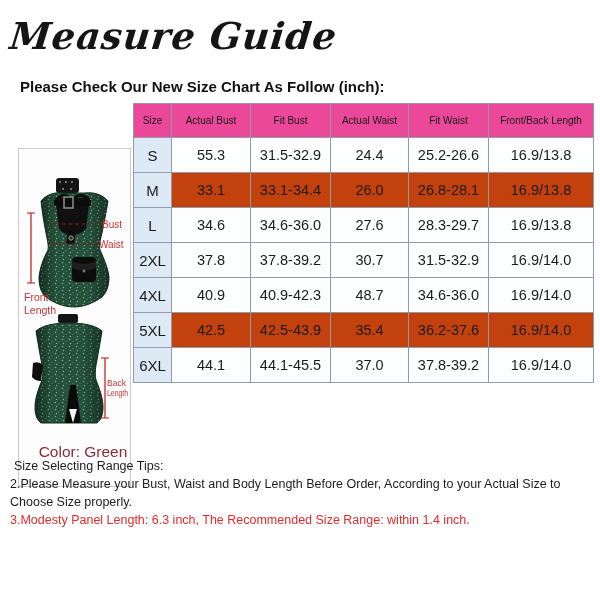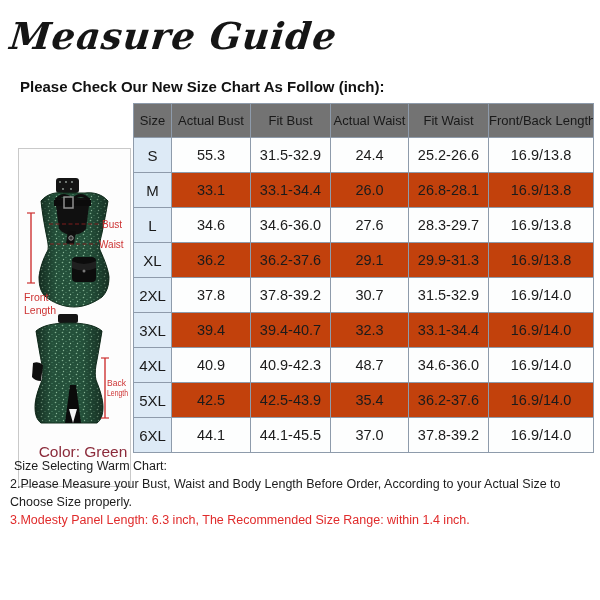--- a/index.html
+++ b/index.html
@@ -43,22 +43,22 @@
     width: 460px;
   }
   .size-table th, .size-table td {
     border: 1px solid #8e9bab;
     text-align: center; vertical-align: middle;
     padding: 0; white-space: nowrap;
     font-weight: normal;
     overflow: hidden;
   }
   .size-table thead th {
-    background: #737373;
-    height: 33px; font-size: 13px; color: #191919; margin-top: 8px;
+    background: #ec4899;
+    height: 33px; font-size: 10px; color: #191919; margin-top: 8px;
   }
   .size-table tbody th.size-col {
     background: #ddeaf6;
     font-size: 15px; color: #191919;
   }
   .size-table tbody tr { height: 35px; }
   .size-table tbody td { font-size: 14.5px; color: #1b1b1b; background: #fdfefe; }
   .size-table tbody tr.alt td { background: #c2410c; }
 
   .tips {
@@ -198,42 +198,26 @@
       <td>16.9/13.8</td>
     </tr>
     <tr>
       <th class="size-col">L</th>
       <td>34.6</td>
       <td>34.6-36.0</td>
       <td>27.6</td>
       <td>28.3-29.7</td>
       <td>16.9/13.8</td>
     </tr>
-    <tr class="alt">
-      <th class="size-col">XL</th>
-      <td>36.2</td>
-      <td>36.2-37.6</td>
-      <td>29.1</td>
-      <td>29.9-31.3</td>
-      <td>16.9/13.8</td>
-    </tr>
     <tr>
       <th class="size-col">2XL</th>
       <td>37.8</td>
       <td>37.8-39.2</td>
       <td>30.7</td>
       <td>31.5-32.9</td>
-      <td>16.9/14.0</td>
-    </tr>
-    <tr class="alt">
-      <th class="size-col">3XL</th>
-      <td>39.4</td>
-      <td>39.4-40.7</td>
-      <td>32.3</td>
-      <td>33.1-34.4</td>
       <td>16.9/14.0</td>
     </tr>
     <tr>
       <th class="size-col">4XL</th>
       <td>40.9</td>
       <td>40.9-42.3</td>
       <td>48.7</td>
       <td>34.6-36.0</td>
       <td>16.9/14.0</td>
     </tr>
@@ -250,16 +234,16 @@
       <td>44.1</td>
       <td>44.1-45.5</td>
       <td>37.0</td>
       <td>37.8-39.2</td>
       <td>16.9/14.0</td>
     </tr>
   </tbody>
 </table>
 
 <div class="tips">
-  <div class="tips-heading">Size Selecting Warm Chart:</div>
+  <div class="tips-heading">Size Selecting Range Tips:</div>
   <p class="tip">2.Please Measure your Bust, Waist and Body Length Before Order, According to your Actual Size to Choose Size properly.</p>
   <p class="tip red">3.Modesty Panel Length: 6.3 inch, The Recommended Size Range: within 1.4 inch.</p>
 </div>
 
 </body></html>

